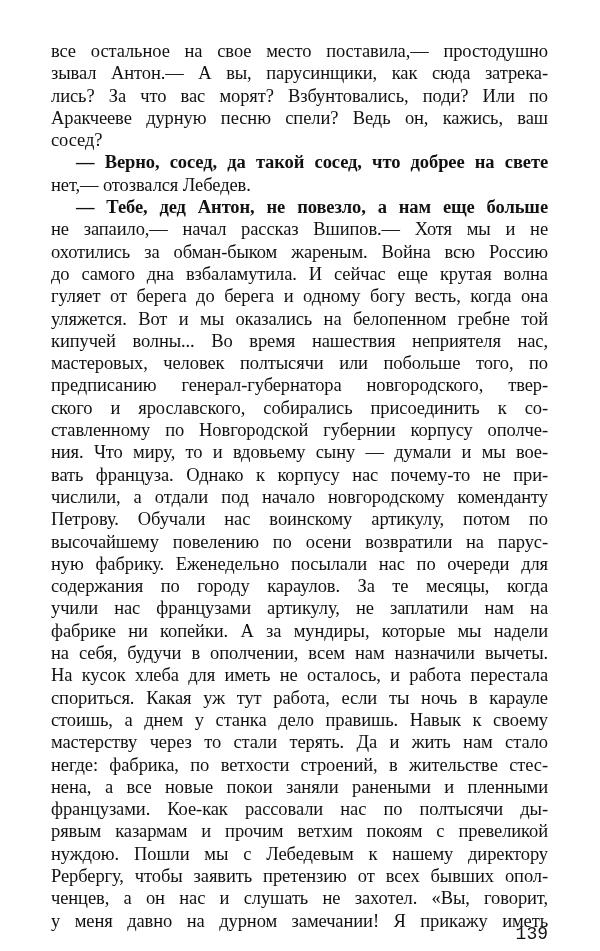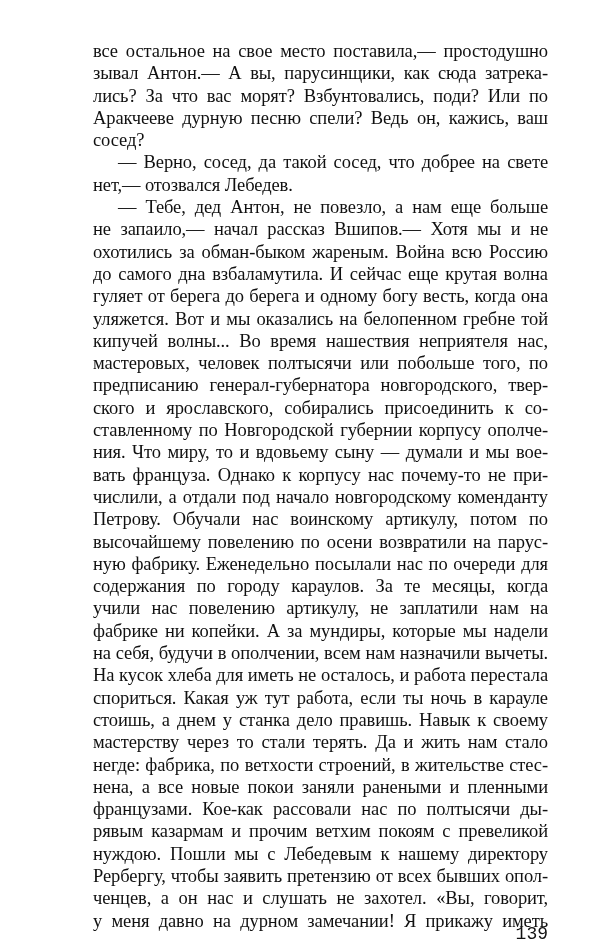--- a/index.html
+++ b/index.html
@@ -7,24 +7,23 @@
   .page {
     position: absolute; left: 51px; top: 40px; width: 497px;
     font-family: "Liberation Serif", "DejaVu Serif", serif;
     color: #111111;
   }
   .line {
     display: block; height: 22.3px; line-height: 22.3px;
     font-size: 18.5px; white-space: nowrap;
     text-align: justify; text-align-last: justify;
     letter-spacing: -0.1px;
-    margin-left: 42px;
   }
   .line.last { text-align-last: left; }
-  .line.indent { padding-left: 25px; }
+  .line.indent { padding-left: 25px; font-weight: bold; }
   .page-number {
     position: absolute; left: 500px; top: 916px; width: 48px;
     text-align: right; font-family: Liberation Mono, monospace;
     font-size: 18px; color: #111111; margin-top: 8px;
   }
 </style>
 </head>
 <body>
 
 <div class="page" id="page-body">
@@ -46,21 +45,21 @@
     <span class="line">предписанию генерал-губернатора новгородского, твер-</span>
     <span class="line">ского и ярославского, собирались присоединить к со-</span>
     <span class="line">ставленному по Новгородской губернии корпусу ополче-</span>
     <span class="line">ния. Что миру, то и вдовьему сыну — думали и мы вое-</span>
     <span class="line">вать француза. Однако к корпусу нас почему-то не при-</span>
     <span class="line">числили, а отдали под начало новгородскому коменданту</span>
     <span class="line">Петрову. Обучали нас воинскому артикулу, потом по</span>
     <span class="line">высочайшему повелению по осени возвратили на парус-</span>
     <span class="line">ную фабрику. Еженедельно посылали нас по очереди для</span>
     <span class="line">содержания по городу караулов. За те месяцы, когда</span>
-    <span class="line">учили нас повелению артикулу, не заплатили нам на</span>
+    <span class="line">учили нас французами артикулу, не заплатили нам на</span>
     <span class="line">фабрике ни копейки. А за мундиры, которые мы надели</span>
     <span class="line">на себя, будучи в ополчении, всем нам назначили вычеты.</span>
     <span class="line">На кусок хлеба для иметь не осталось, и работа перестала</span>
     <span class="line">спориться. Какая уж тут работа, если ты ночь в карауле</span>
     <span class="line">стоишь, а днем у станка дело правишь. Навык к своему</span>
     <span class="line">мастерству через то стали терять. Да и жить нам стало</span>
     <span class="line">негде: фабрика, по ветхости строений, в жительстве стес-</span>
     <span class="line">нена, а все новые покои заняли ранеными и пленными</span>
     <span class="line">французами. Кое-как рассовали нас по полтысячи ды-</span>
     <span class="line">рявым казармам и прочим ветхим покоям с превеликой</span>

